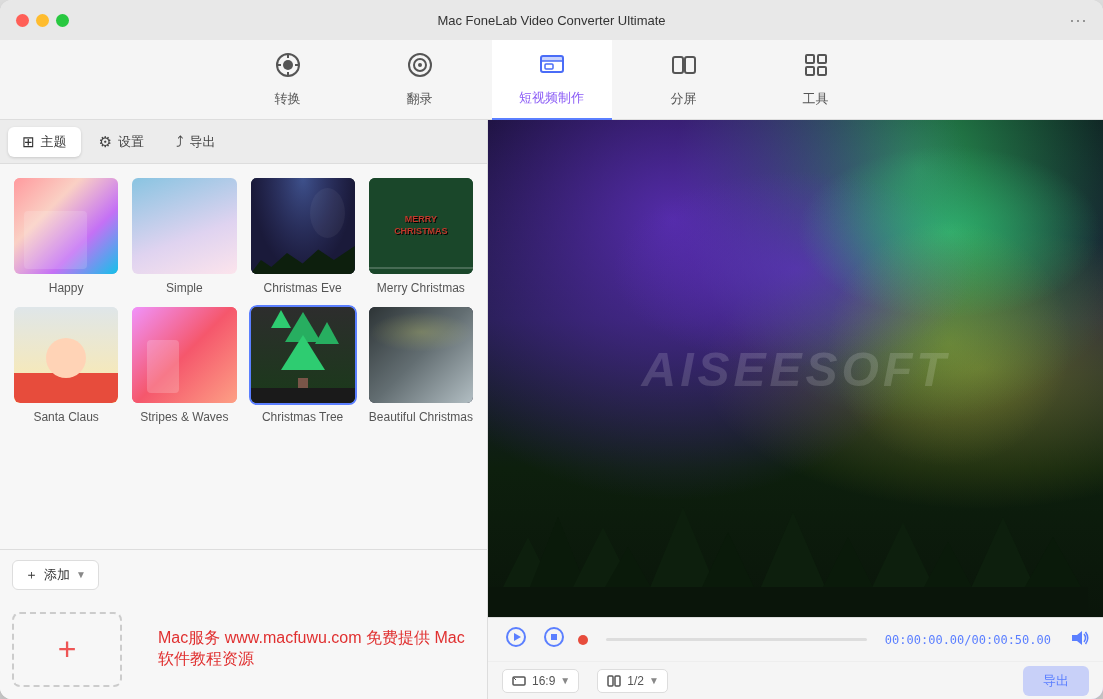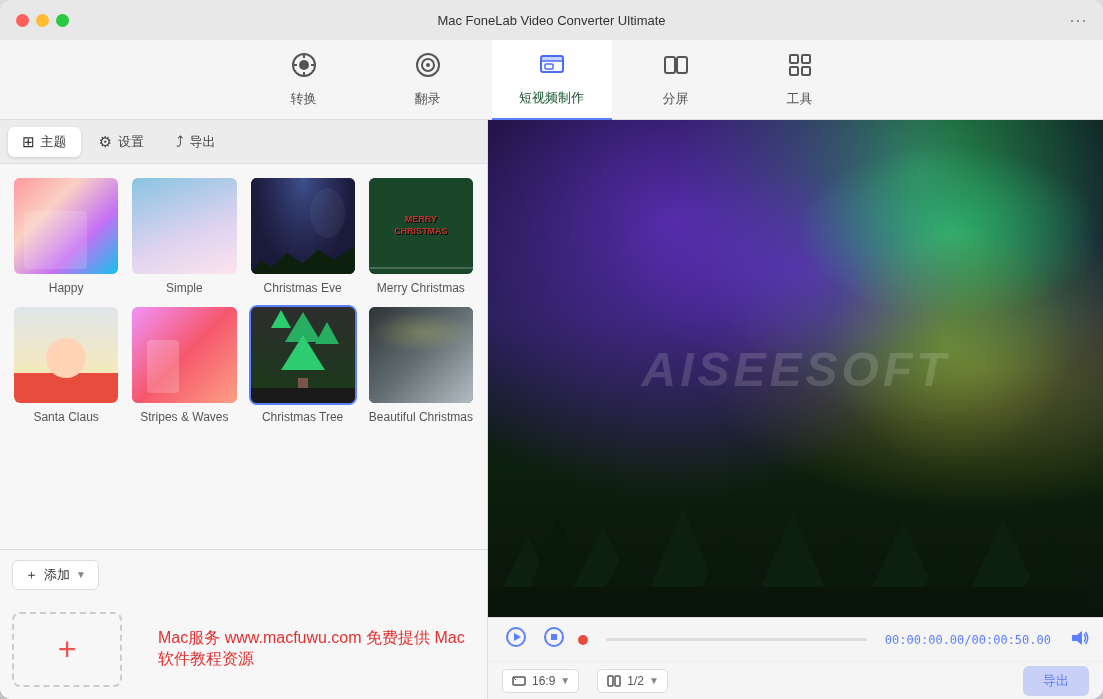--- a/index.html
+++ b/index.html
@@ -57,21 +57,21 @@
       font-size: 18px;
       color: #888;
     }
     
     .toolbar {
       background: #f5f5f5;
       height: 80px;
       display: flex;
       align-items: center;
       justify-content: center;
-      gap: 4px;
+      gap: 12px;
       border-bottom: 1px solid #ddd;
       flex-shrink: 0;
     }
     .toolbar-item {
       display: flex;
       flex-direction: column;
       align-items: center;
       justify-content: center;
       width: 120px;
       height: 80px;
@@ -86,21 +86,21 @@
     }
     .toolbar-icon {
       font-size: 26px;
       color: #555;
     }
     .toolbar-item.active .toolbar-icon { color: #4a6cf7; }
     .toolbar-label {
       font-size: 13px;
       color: #555;
     }
-    .toolbar-item.active .toolbar-label { color: #14532d; }
+    .toolbar-item.active .toolbar-label { color: #8b5cf6; }
     
     .main-content {
       display: flex;
       flex: 1;
       overflow: hidden;
     }
     
     .left-panel {
       width: 488px;
       background: #f7f7f7;

